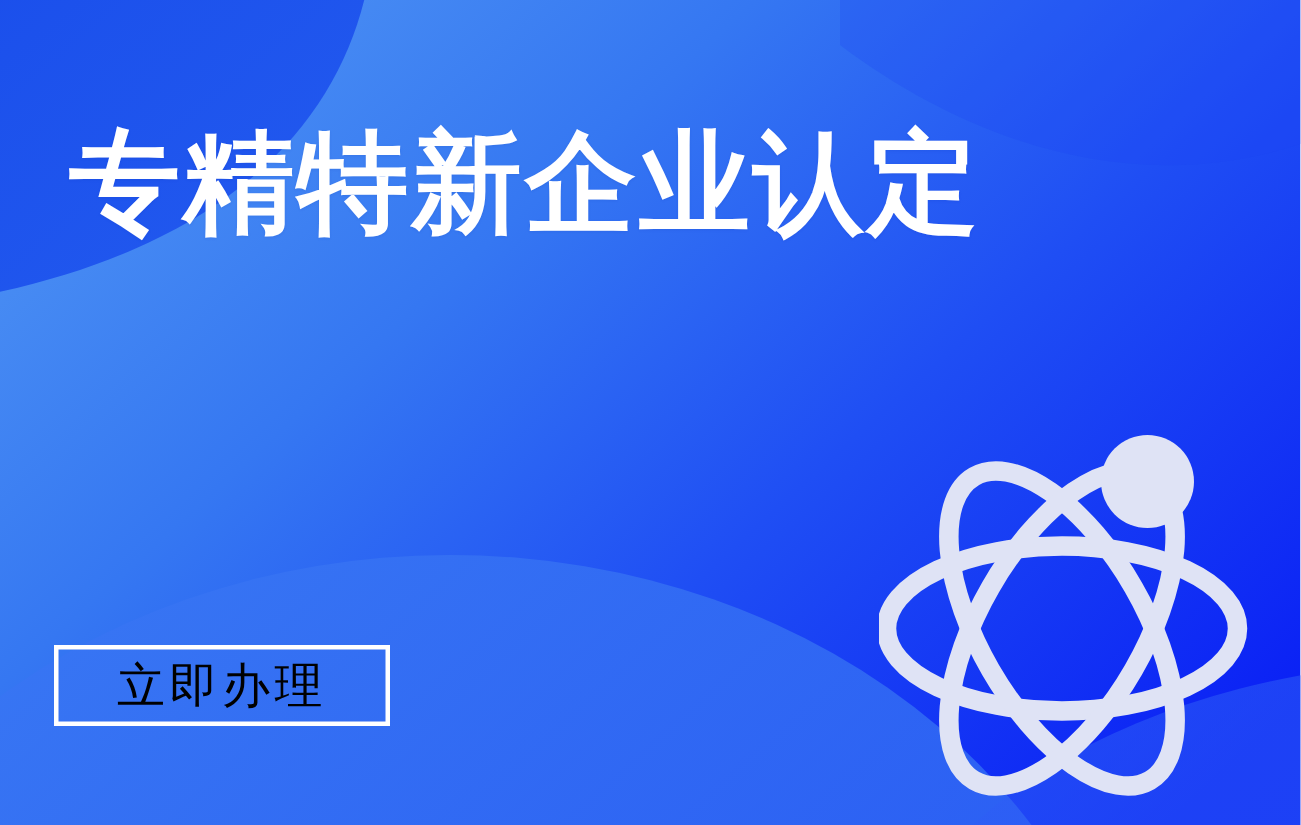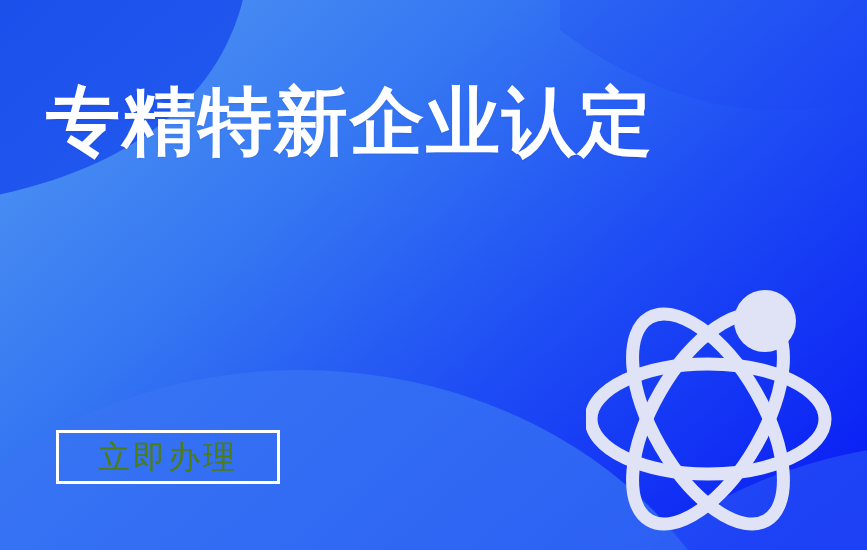--- a/index.html
+++ b/index.html
@@ -47,28 +47,28 @@
     top: 216px;
     font-size: 37px;
     line-height: 48px;
     font-weight: 400;
     color: #ffffff;
     letter-spacing: 1px;
     white-space: nowrap;
   }
   .cta {
     position: absolute;
-    left: 56px;
+    left: 36px;
     top: 430px;
     width: 224px;
     height: 54px;
     box-sizing: border-box;
     border: 3px solid #ffffff;
     background: transparent;
-    color: #4d7c0f;
+    color: #000000;
     font-size: 32px;
     font-weight: 400;
     letter-spacing: 3px;
     font-family: "Liberation Sans", "DejaVu Sans", sans-serif;
     display: flex;
     align-items: center;
     justify-content: center;
     cursor: pointer;
     padding: 0;
     line-height: 1;

